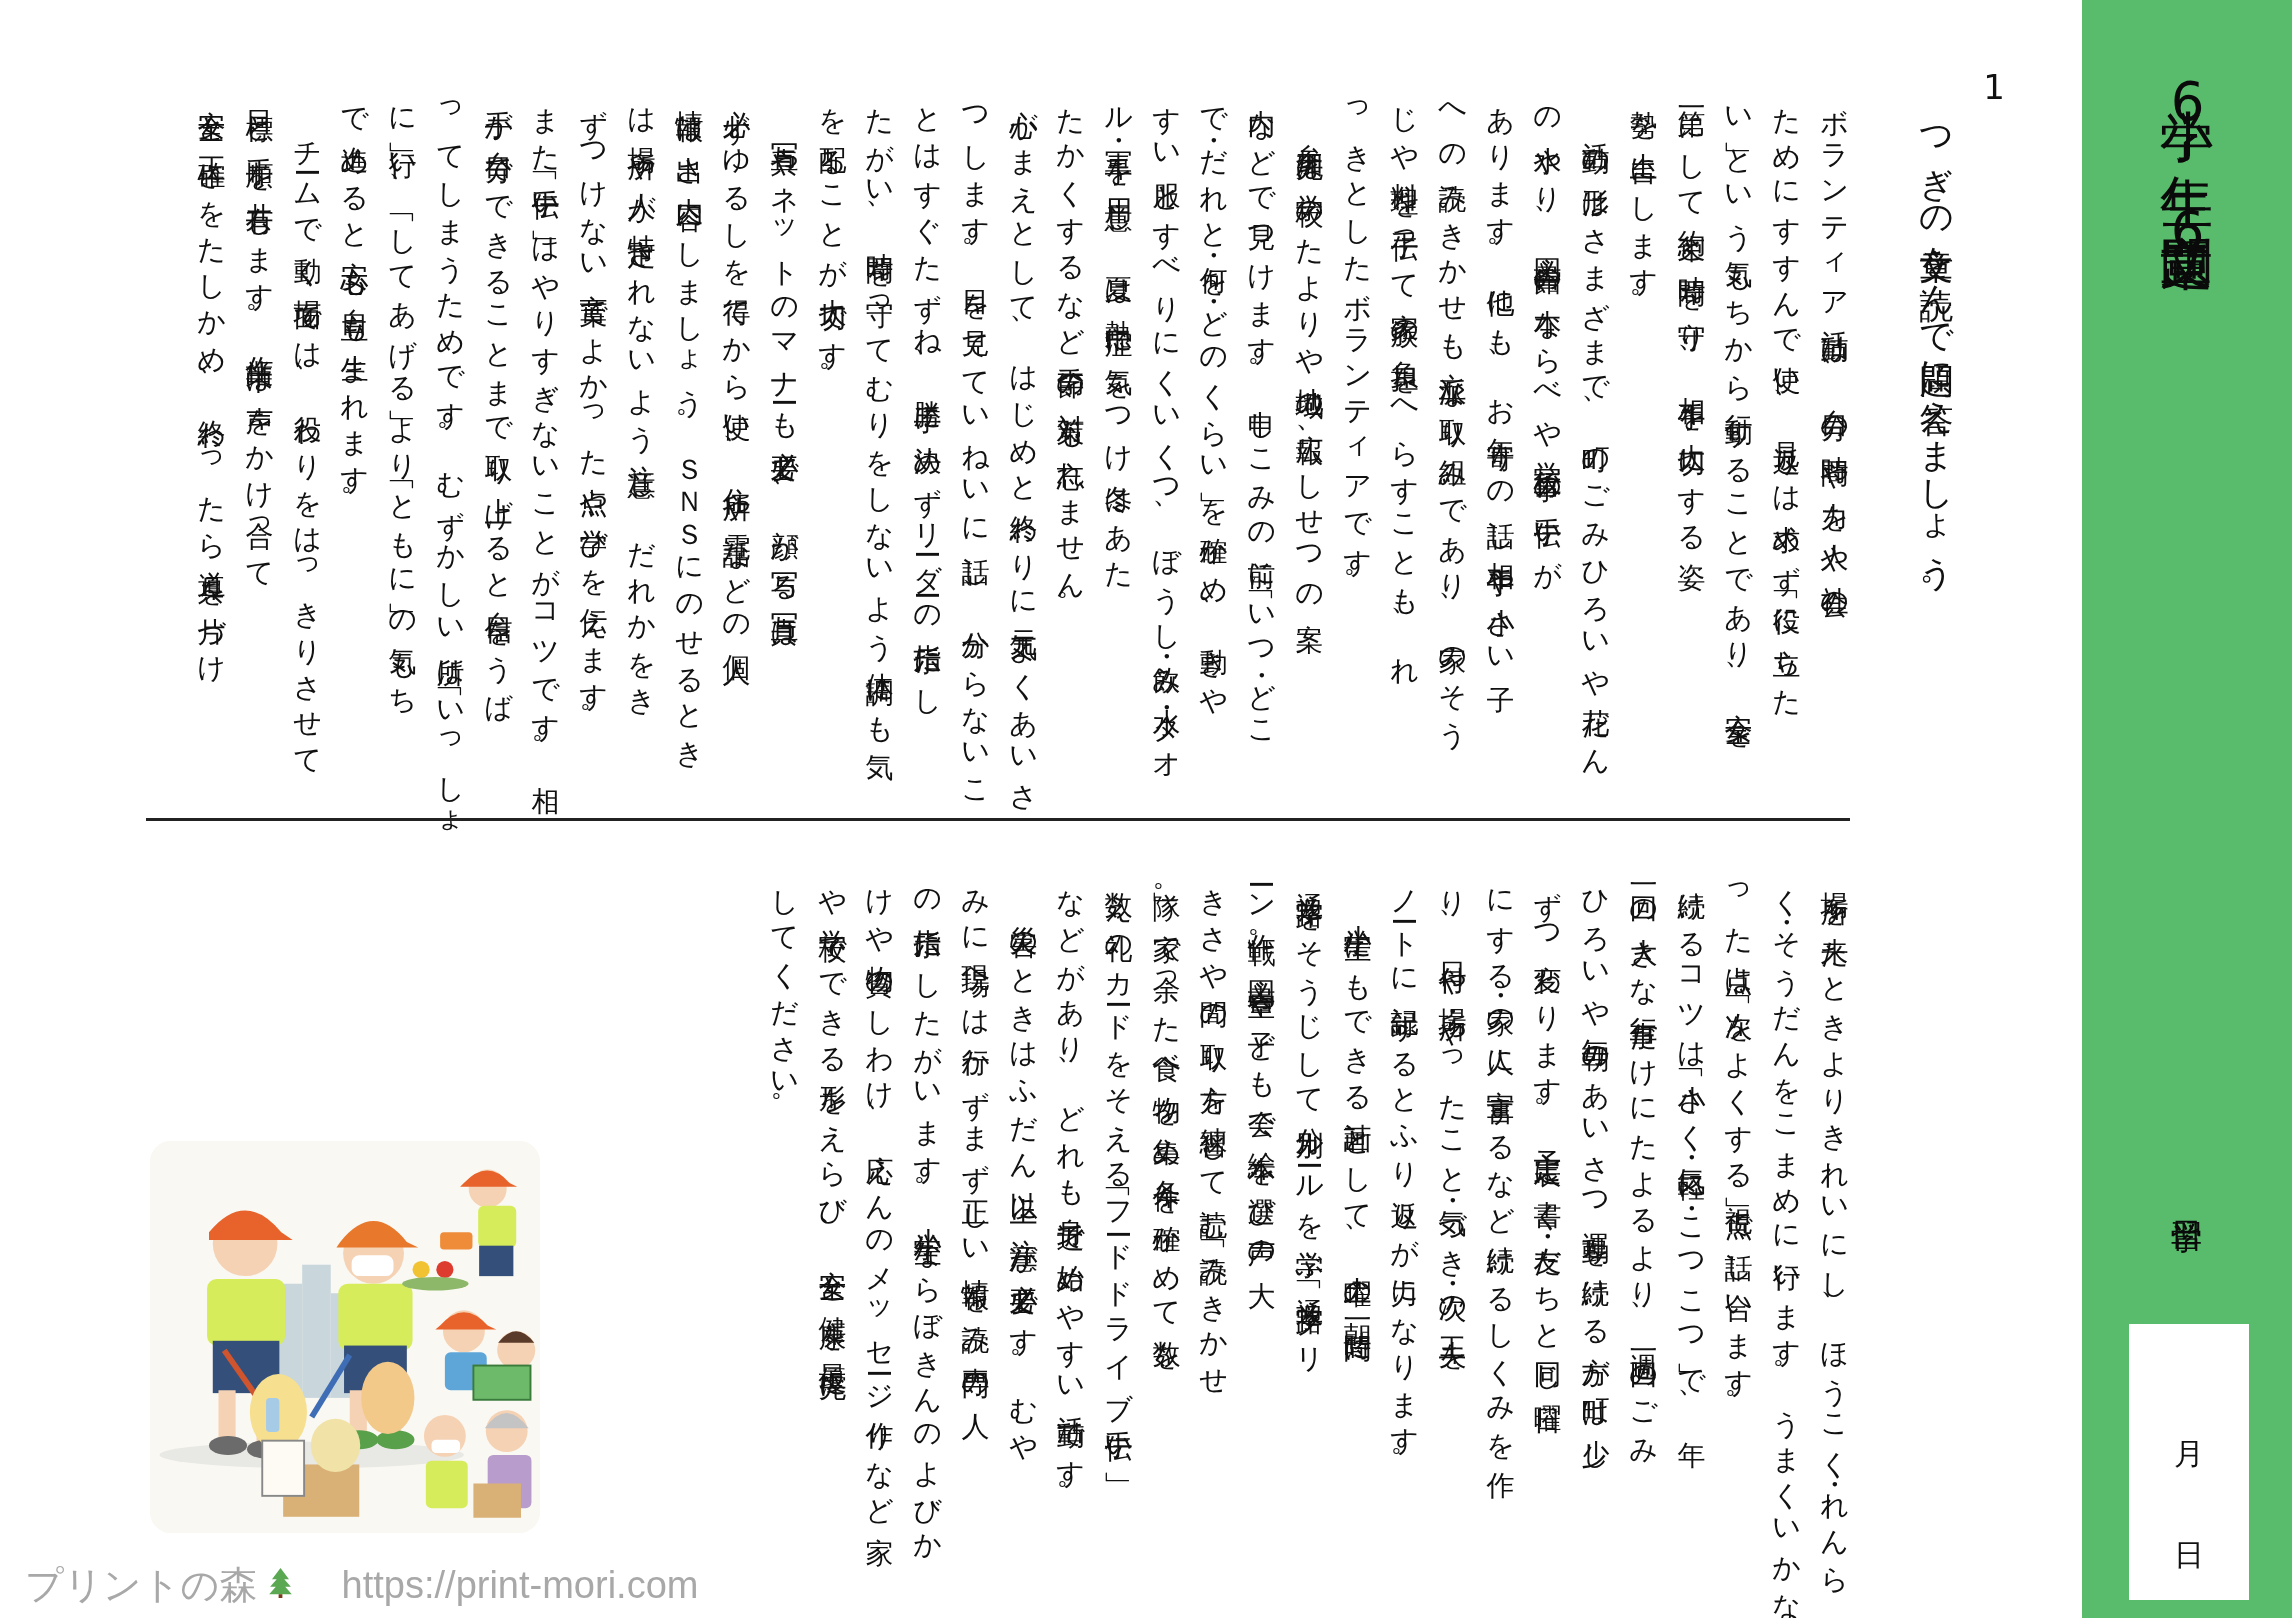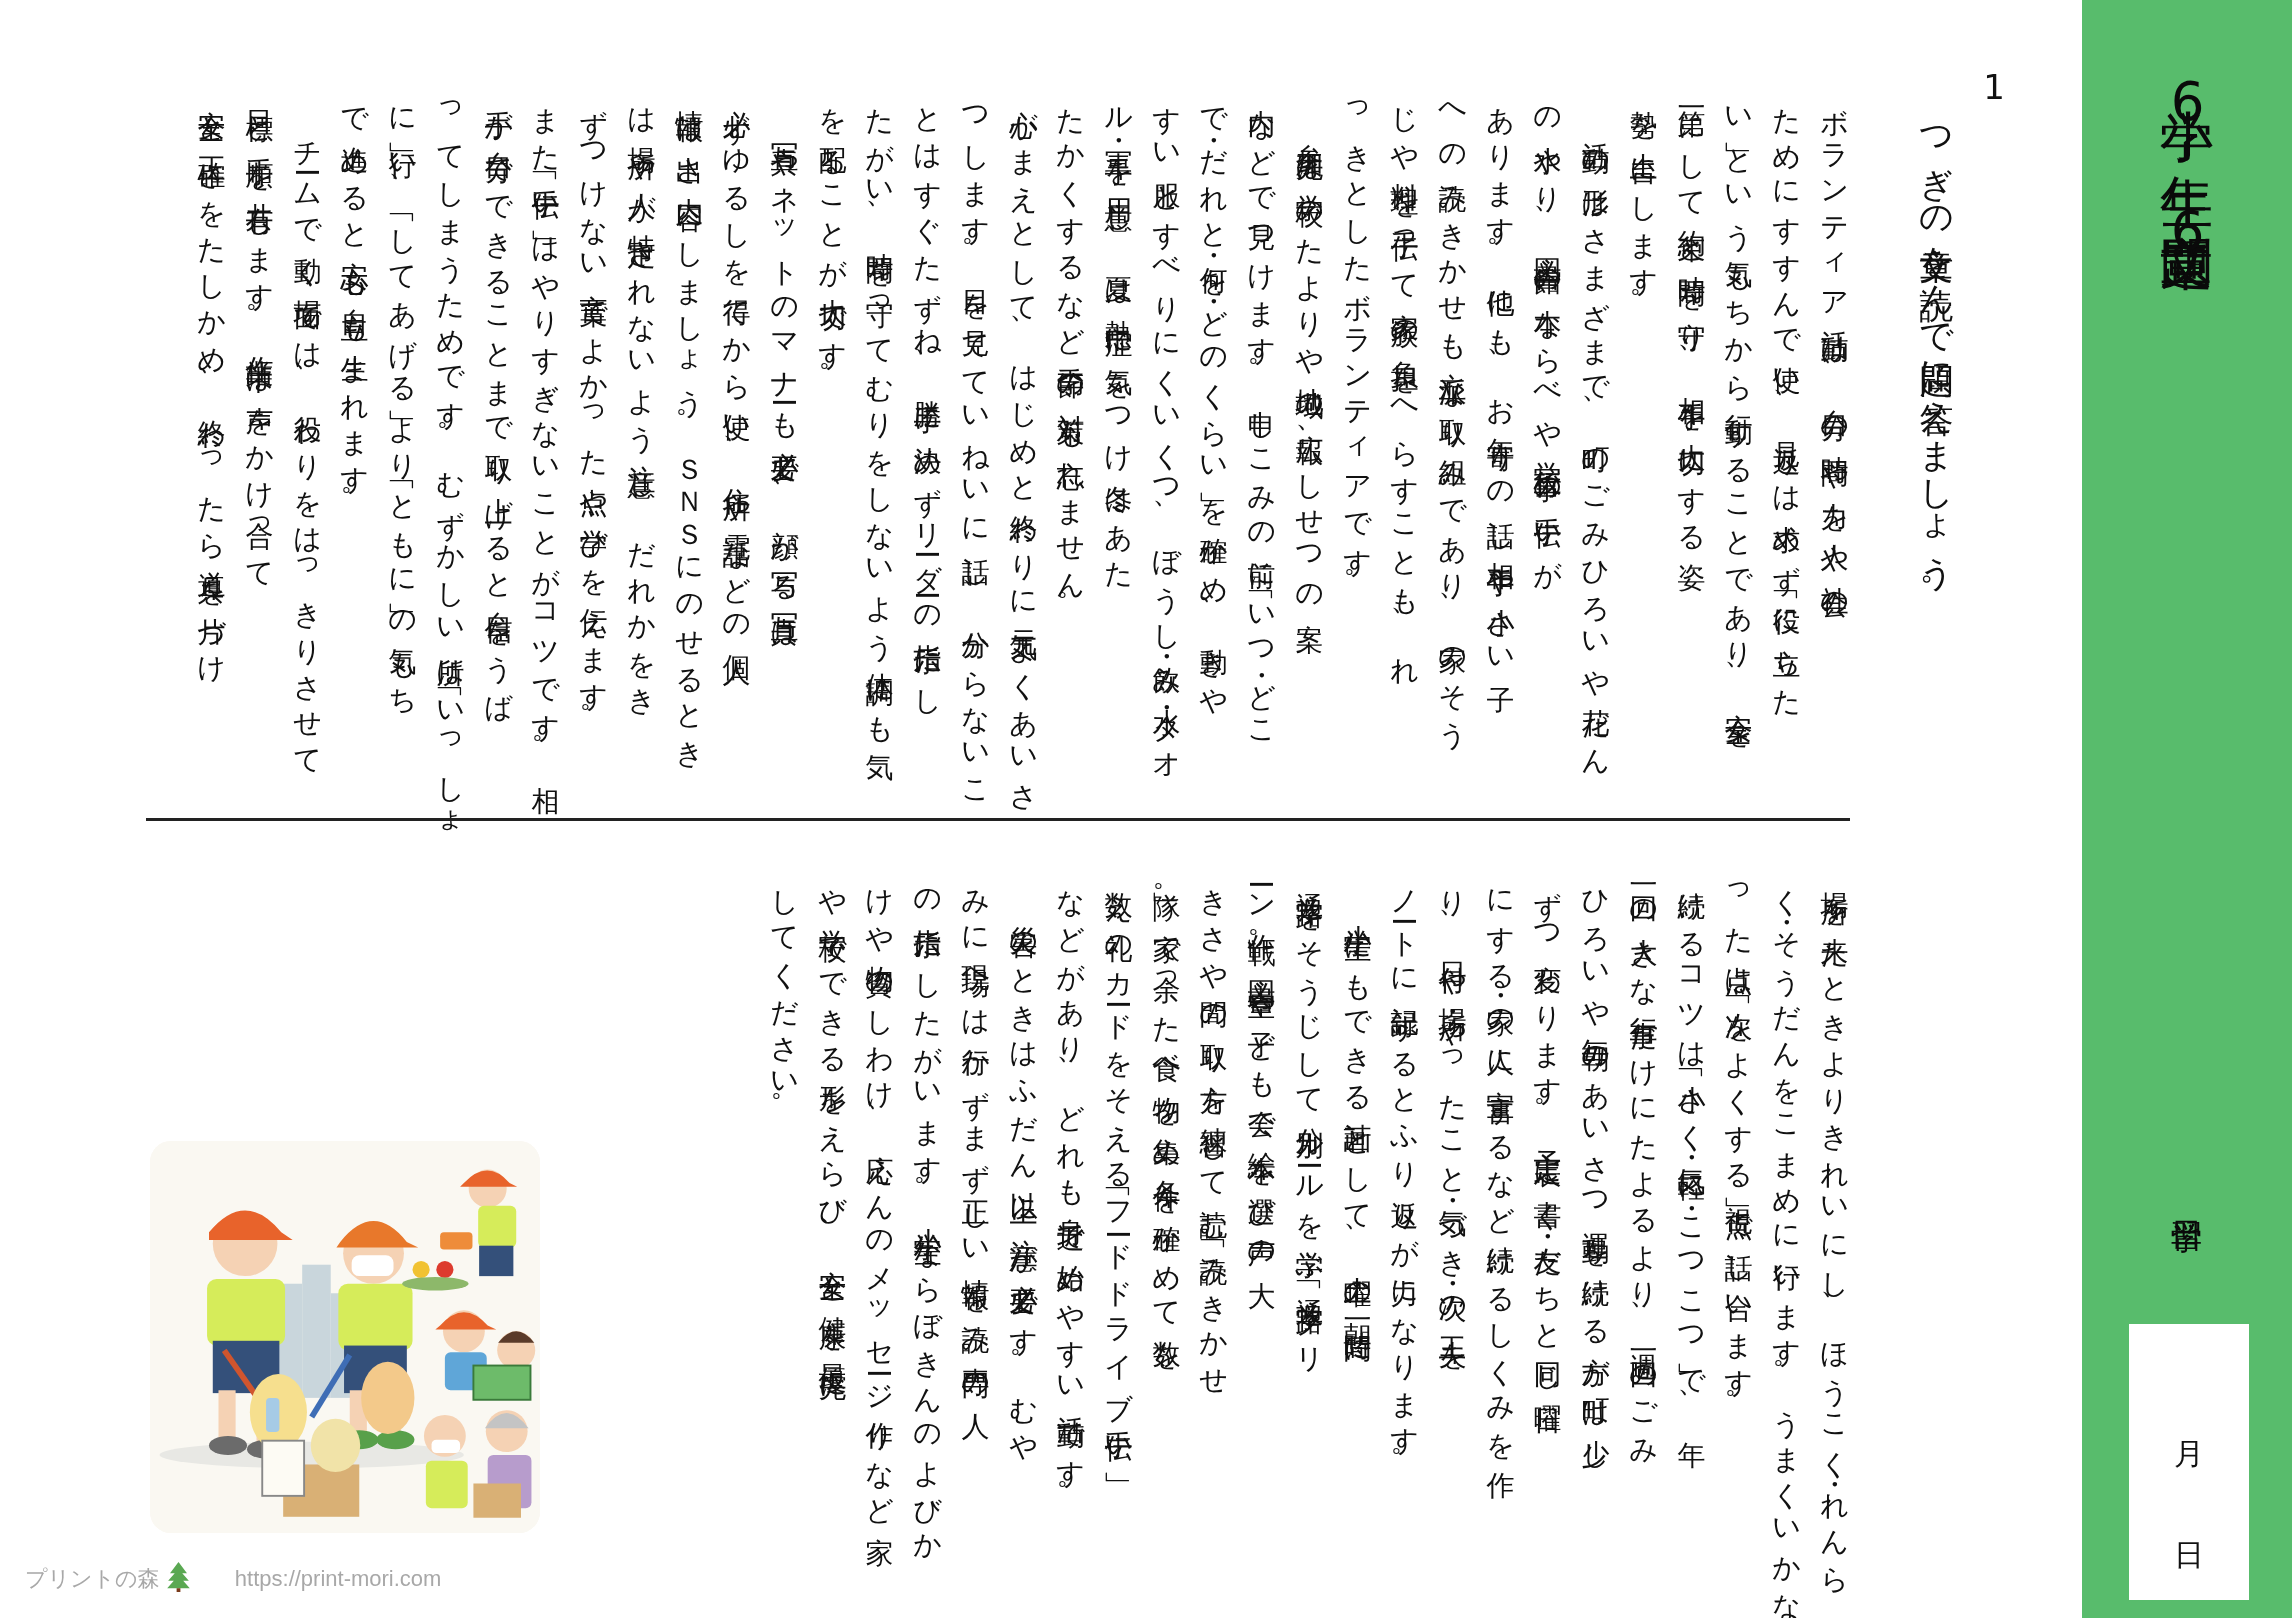--- a/index.html
+++ b/index.html
@@ -48,21 +48,21 @@
   }
   .divider {
     position: absolute; left: 146px; top: 818px; width: 1704px; height: 2.9px;
     background: #222;
   }
   .illustration {
     position: absolute; left: 150px; top: 1141px; width: 390px; height: 392px;
     border-radius: 21px; background: #faf8f2; overflow: hidden;
   }
   .footer {
-    position: absolute; left: 25px; top: 1560px; font-size: 22px; color: #a8a8a8;
+    position: absolute; left: 25px; top: 1560px; font-size: 38px; color: #a8a8a8;
     font-family: "Liberation Sans", "DejaVu Sans", sans-serif;
   }
   .footer span { vertical-align: middle; }
   .footer .url { margin-left: 38px; }
 </style>
 </head>
 <body>
 
 <div class="sidebar">
   <div class="sidebar-title">小学6年生　文章問題6</div>

